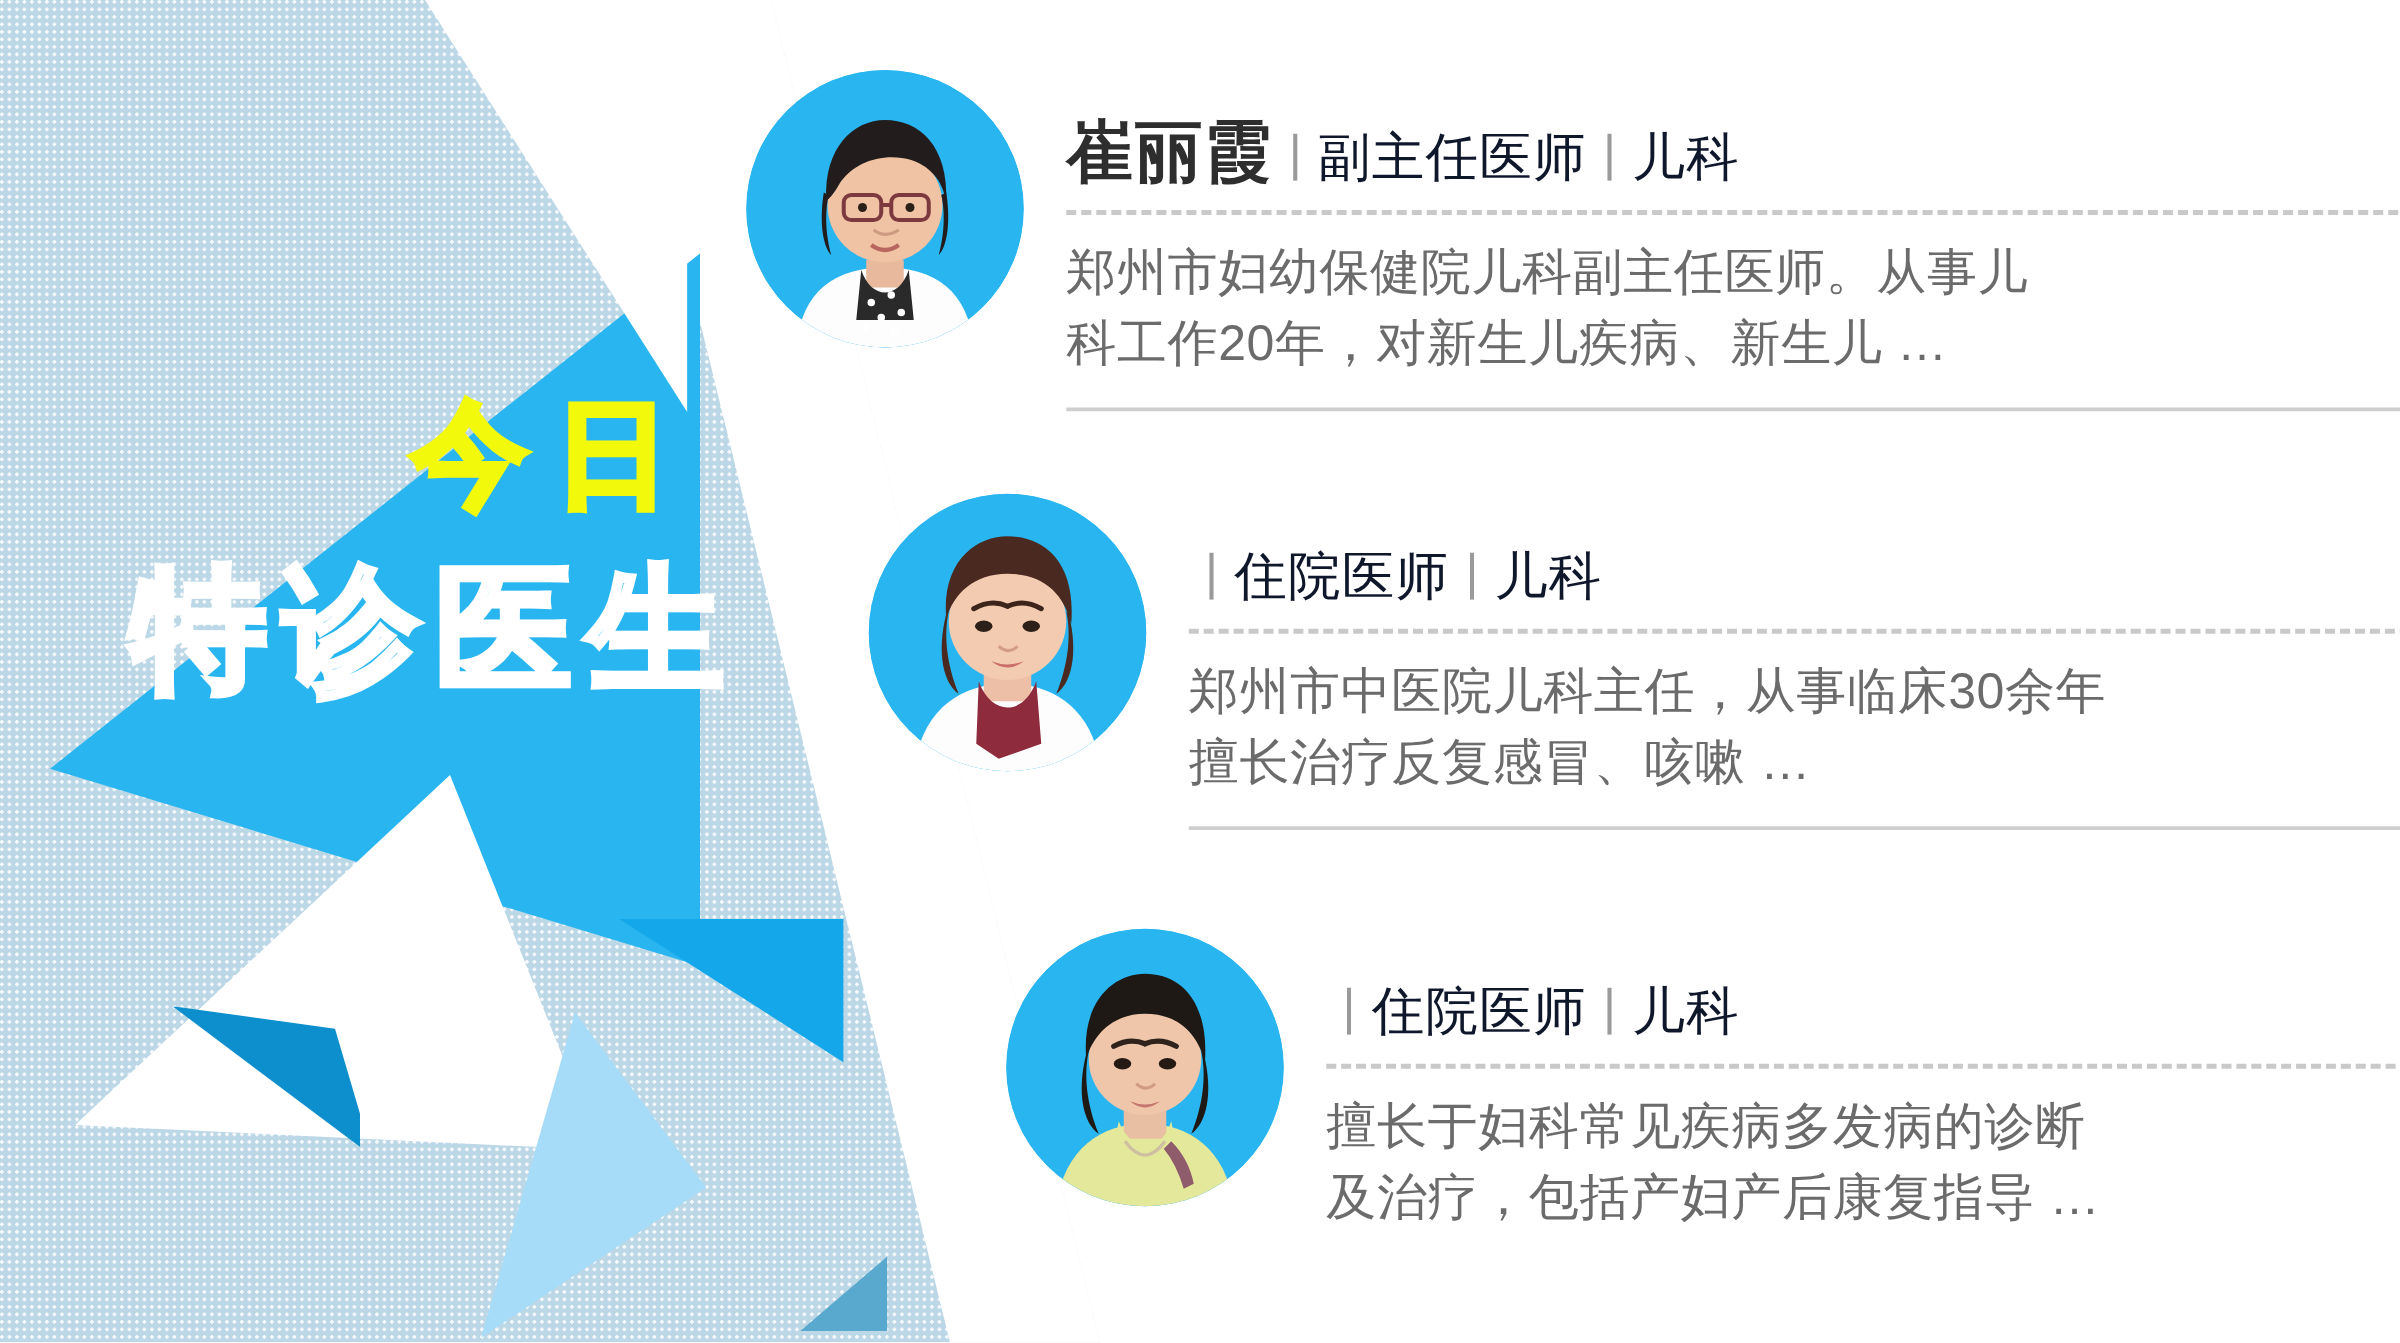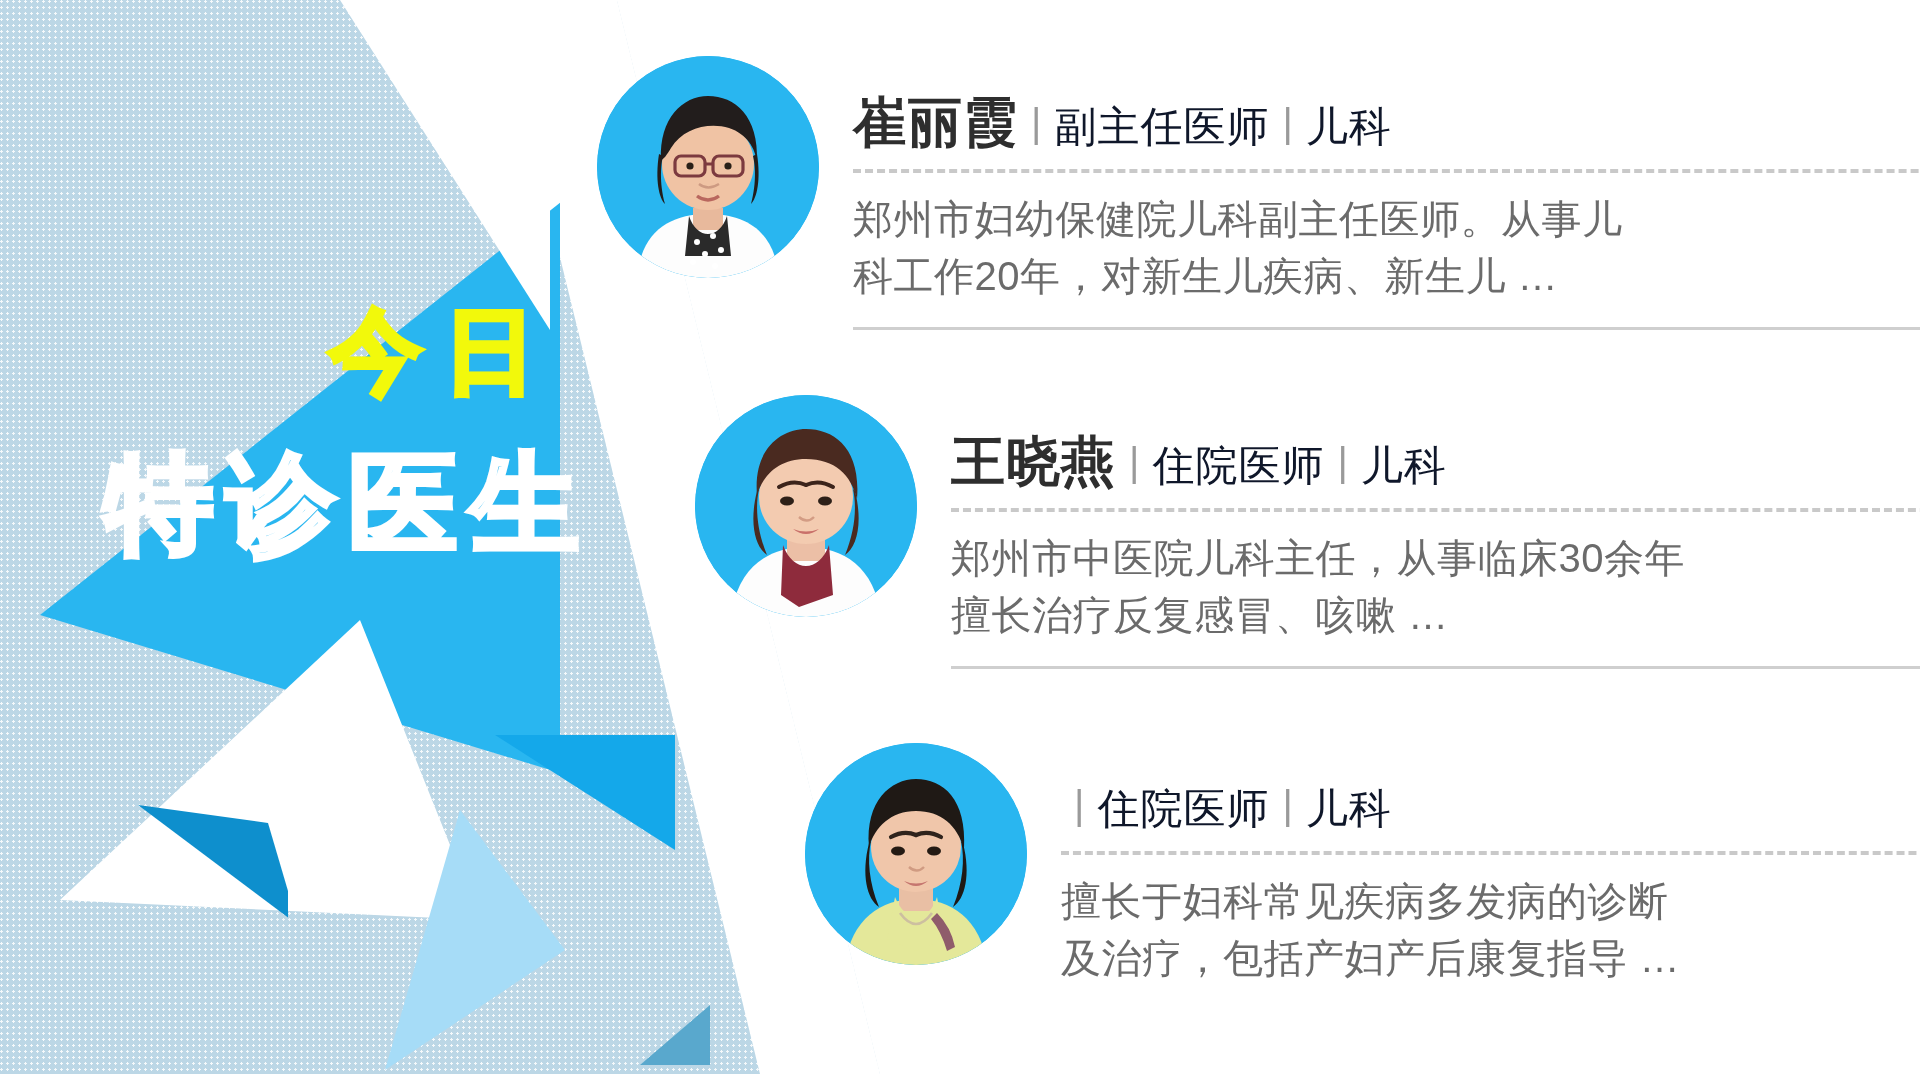--- a/index.html
+++ b/index.html
@@ -72,26 +72,26 @@
   }
   #deco-topblue {
     left:495px; top:735px; width:180px; height:120px;
     background:#14a8ea;
     clip-path: polygon(180px 0, 180px 115px, 0 0);
   }
 
   
   #banner-text { position:absolute; left:0; top:0; width:880px; height:1074px; }
   #title-today {
-    position:absolute; left:330px; top:306px;
+    position:absolute; left:330px; top:318px;
     font-size:92px; font-weight:700; letter-spacing:22px;
     color:transparent;
     -webkit-text-stroke:5px #f2f90b;
     text-shadow:none;
-    font-family:Liberation Serif, serif;
+    font-family:Liberation Sans, sans-serif;
     line-height:1;
   }
   #title-main {
     position:absolute; left:105px; top:450px;
     font-size:108px; font-weight:700; letter-spacing:14px;
     color:transparent;
     -webkit-text-stroke:5px #ffffff;
     line-height:1;
     text-align:right;
   }
@@ -231,21 +231,20 @@
         <path d="M84 92 q14 -8 27 -2" stroke="#3c241b" stroke-width="4" fill="none" stroke-linecap="round"></path>
         <path d="M138 92 q-14 -8 -27 -2" stroke="#3c241b" stroke-width="4" fill="none" stroke-linecap="round"></path>
         <ellipse cx="92" cy="106" rx="7" ry="4.6" fill="#2d2018"></ellipse>
         <ellipse cx="130" cy="106" rx="7" ry="4.6" fill="#2d2018"></ellipse>
         <path d="M104 122 q8 7 15 0" stroke="#d39c84" stroke-width="2.4" fill="none"></path>
         <path d="M98 134 q13 10 26 0 q-13 5 -26 0 z" fill="#c9706a"></path>
       </svg>
     </div>
     <div class="doc-info">
       <div class="name-line">
-        <span class="doc-name">王晓燕</span>
         <span class="sep">|</span>
         <span class="doc-title">住院医师</span>
         <span class="sep">|</span>
         <span class="doc-title">儿科</span>
       </div>
       <div class="dashed"></div>
       <div class="doc-desc">
         <div>郑州市中医院儿科主任，从事临床30余年</div>
         <div>擅长治疗反复感冒、咳嗽 …</div>
       </div>

